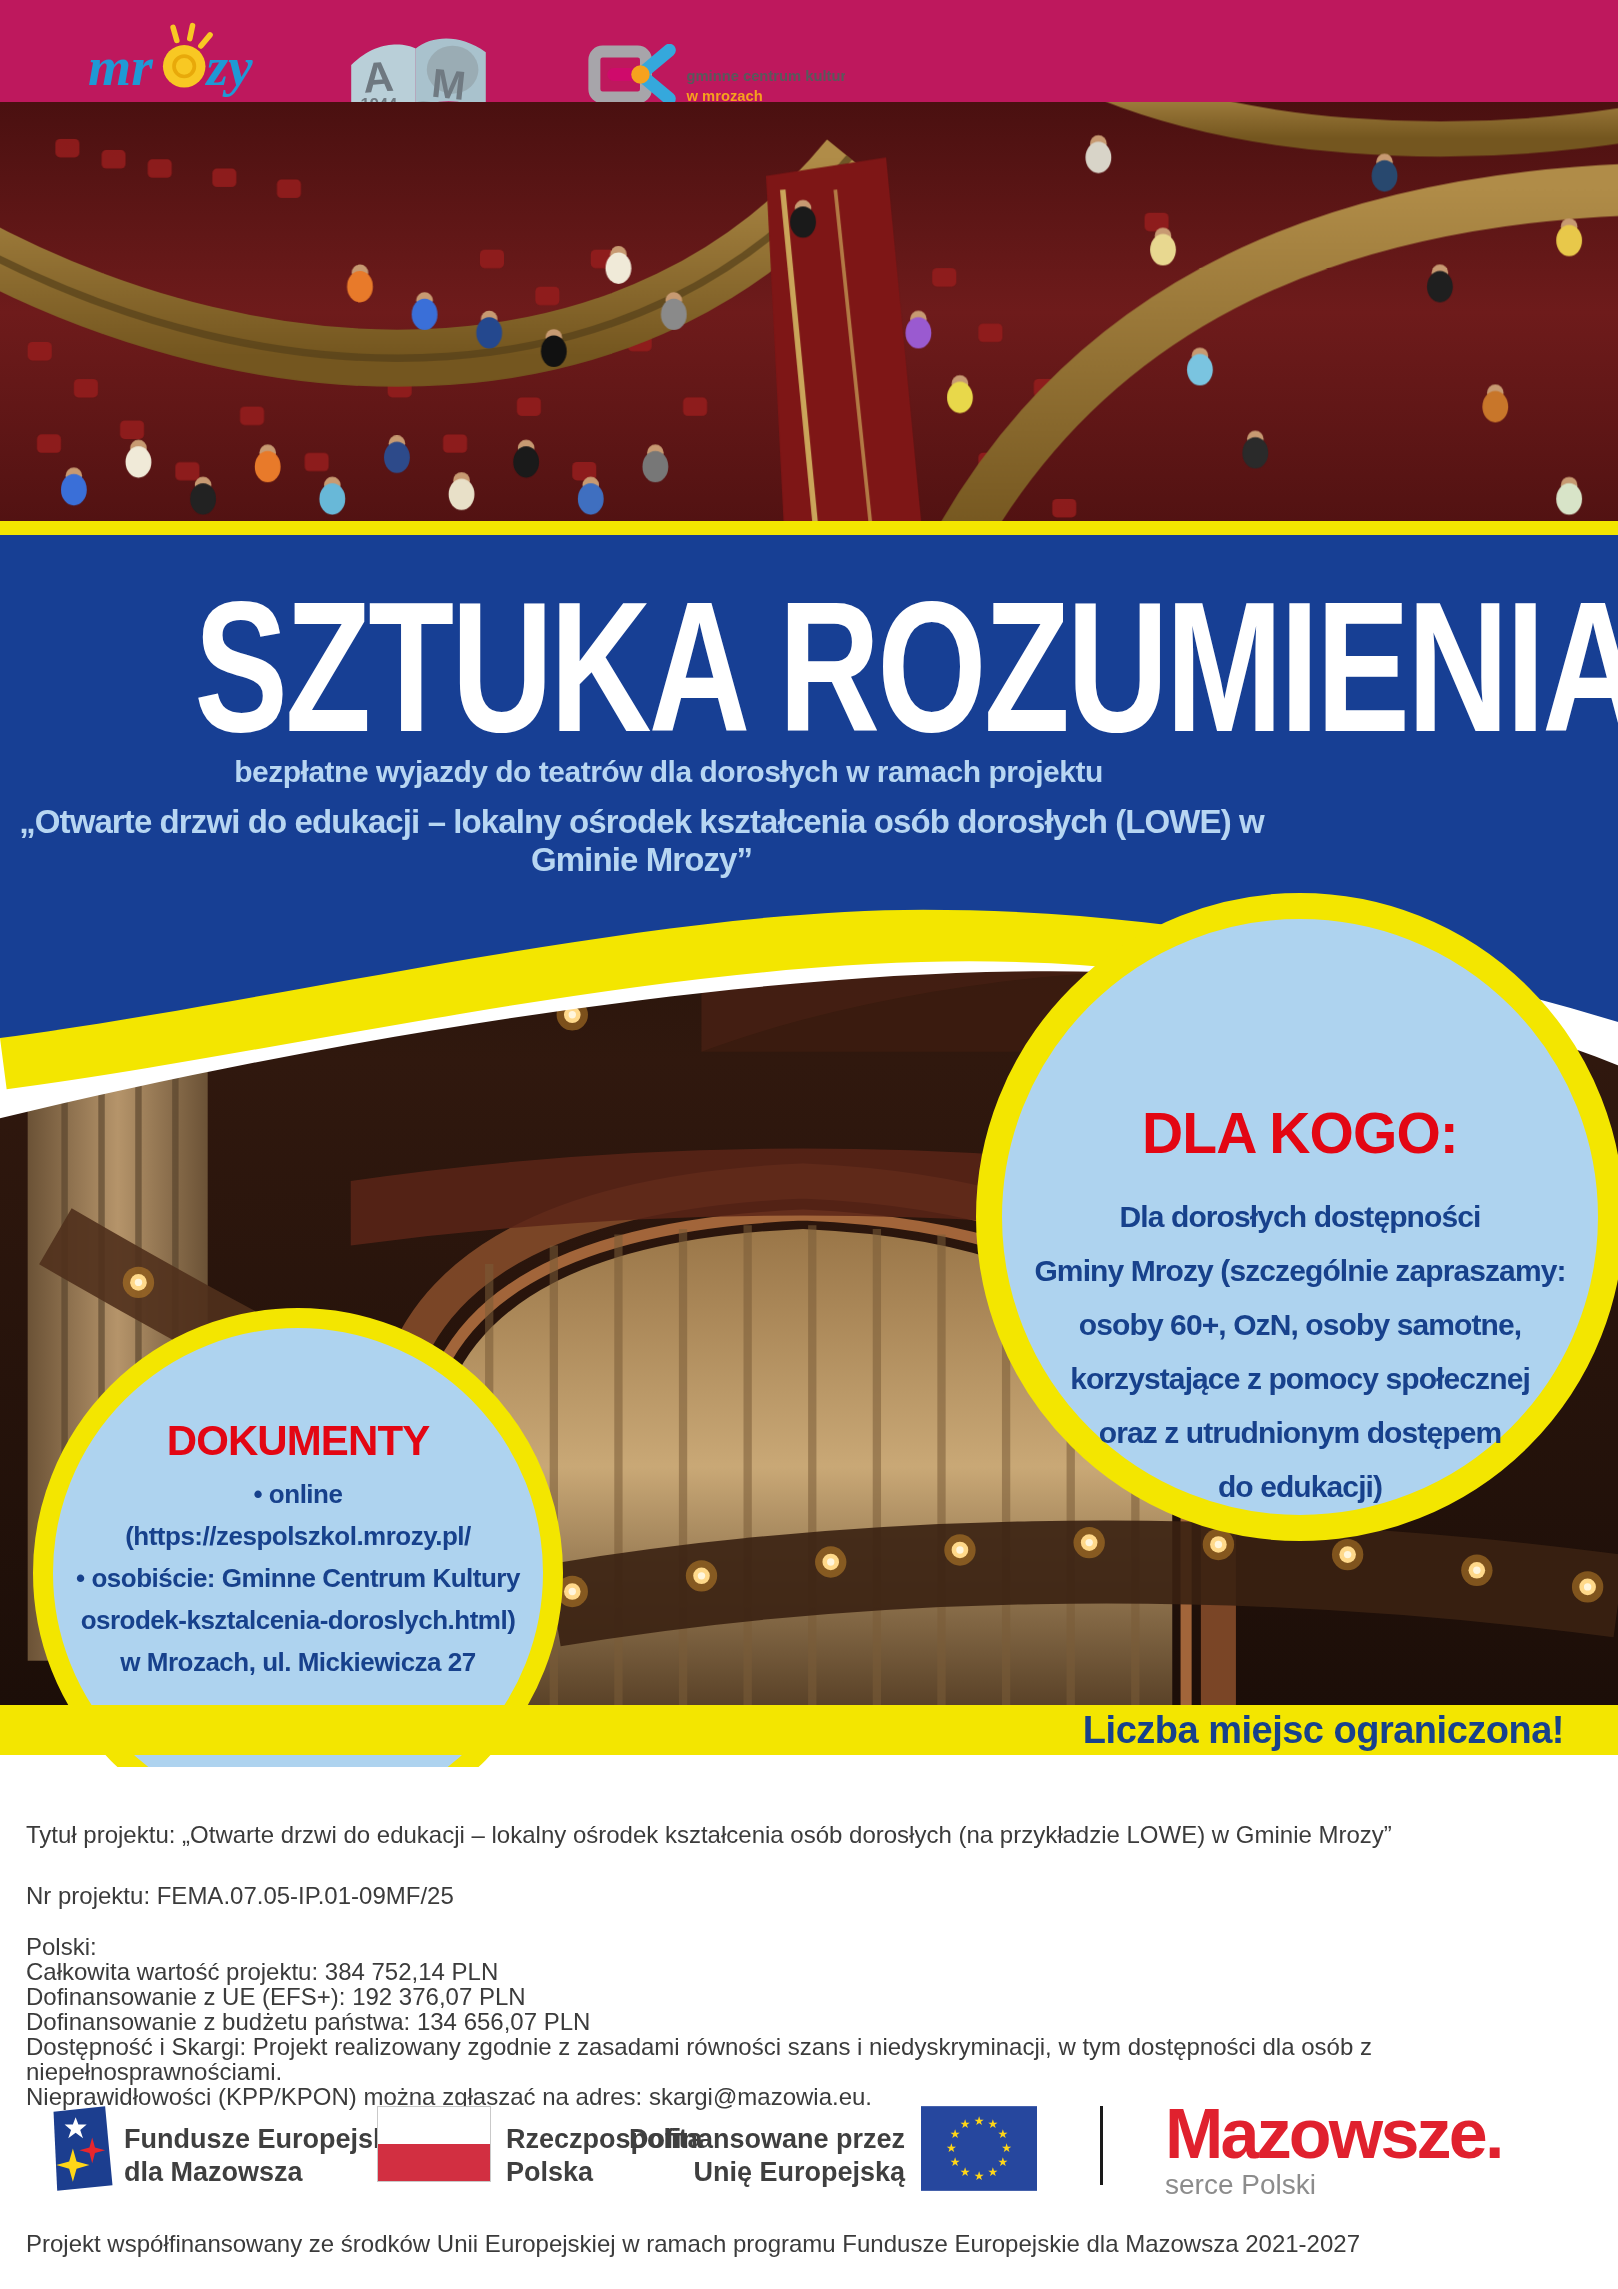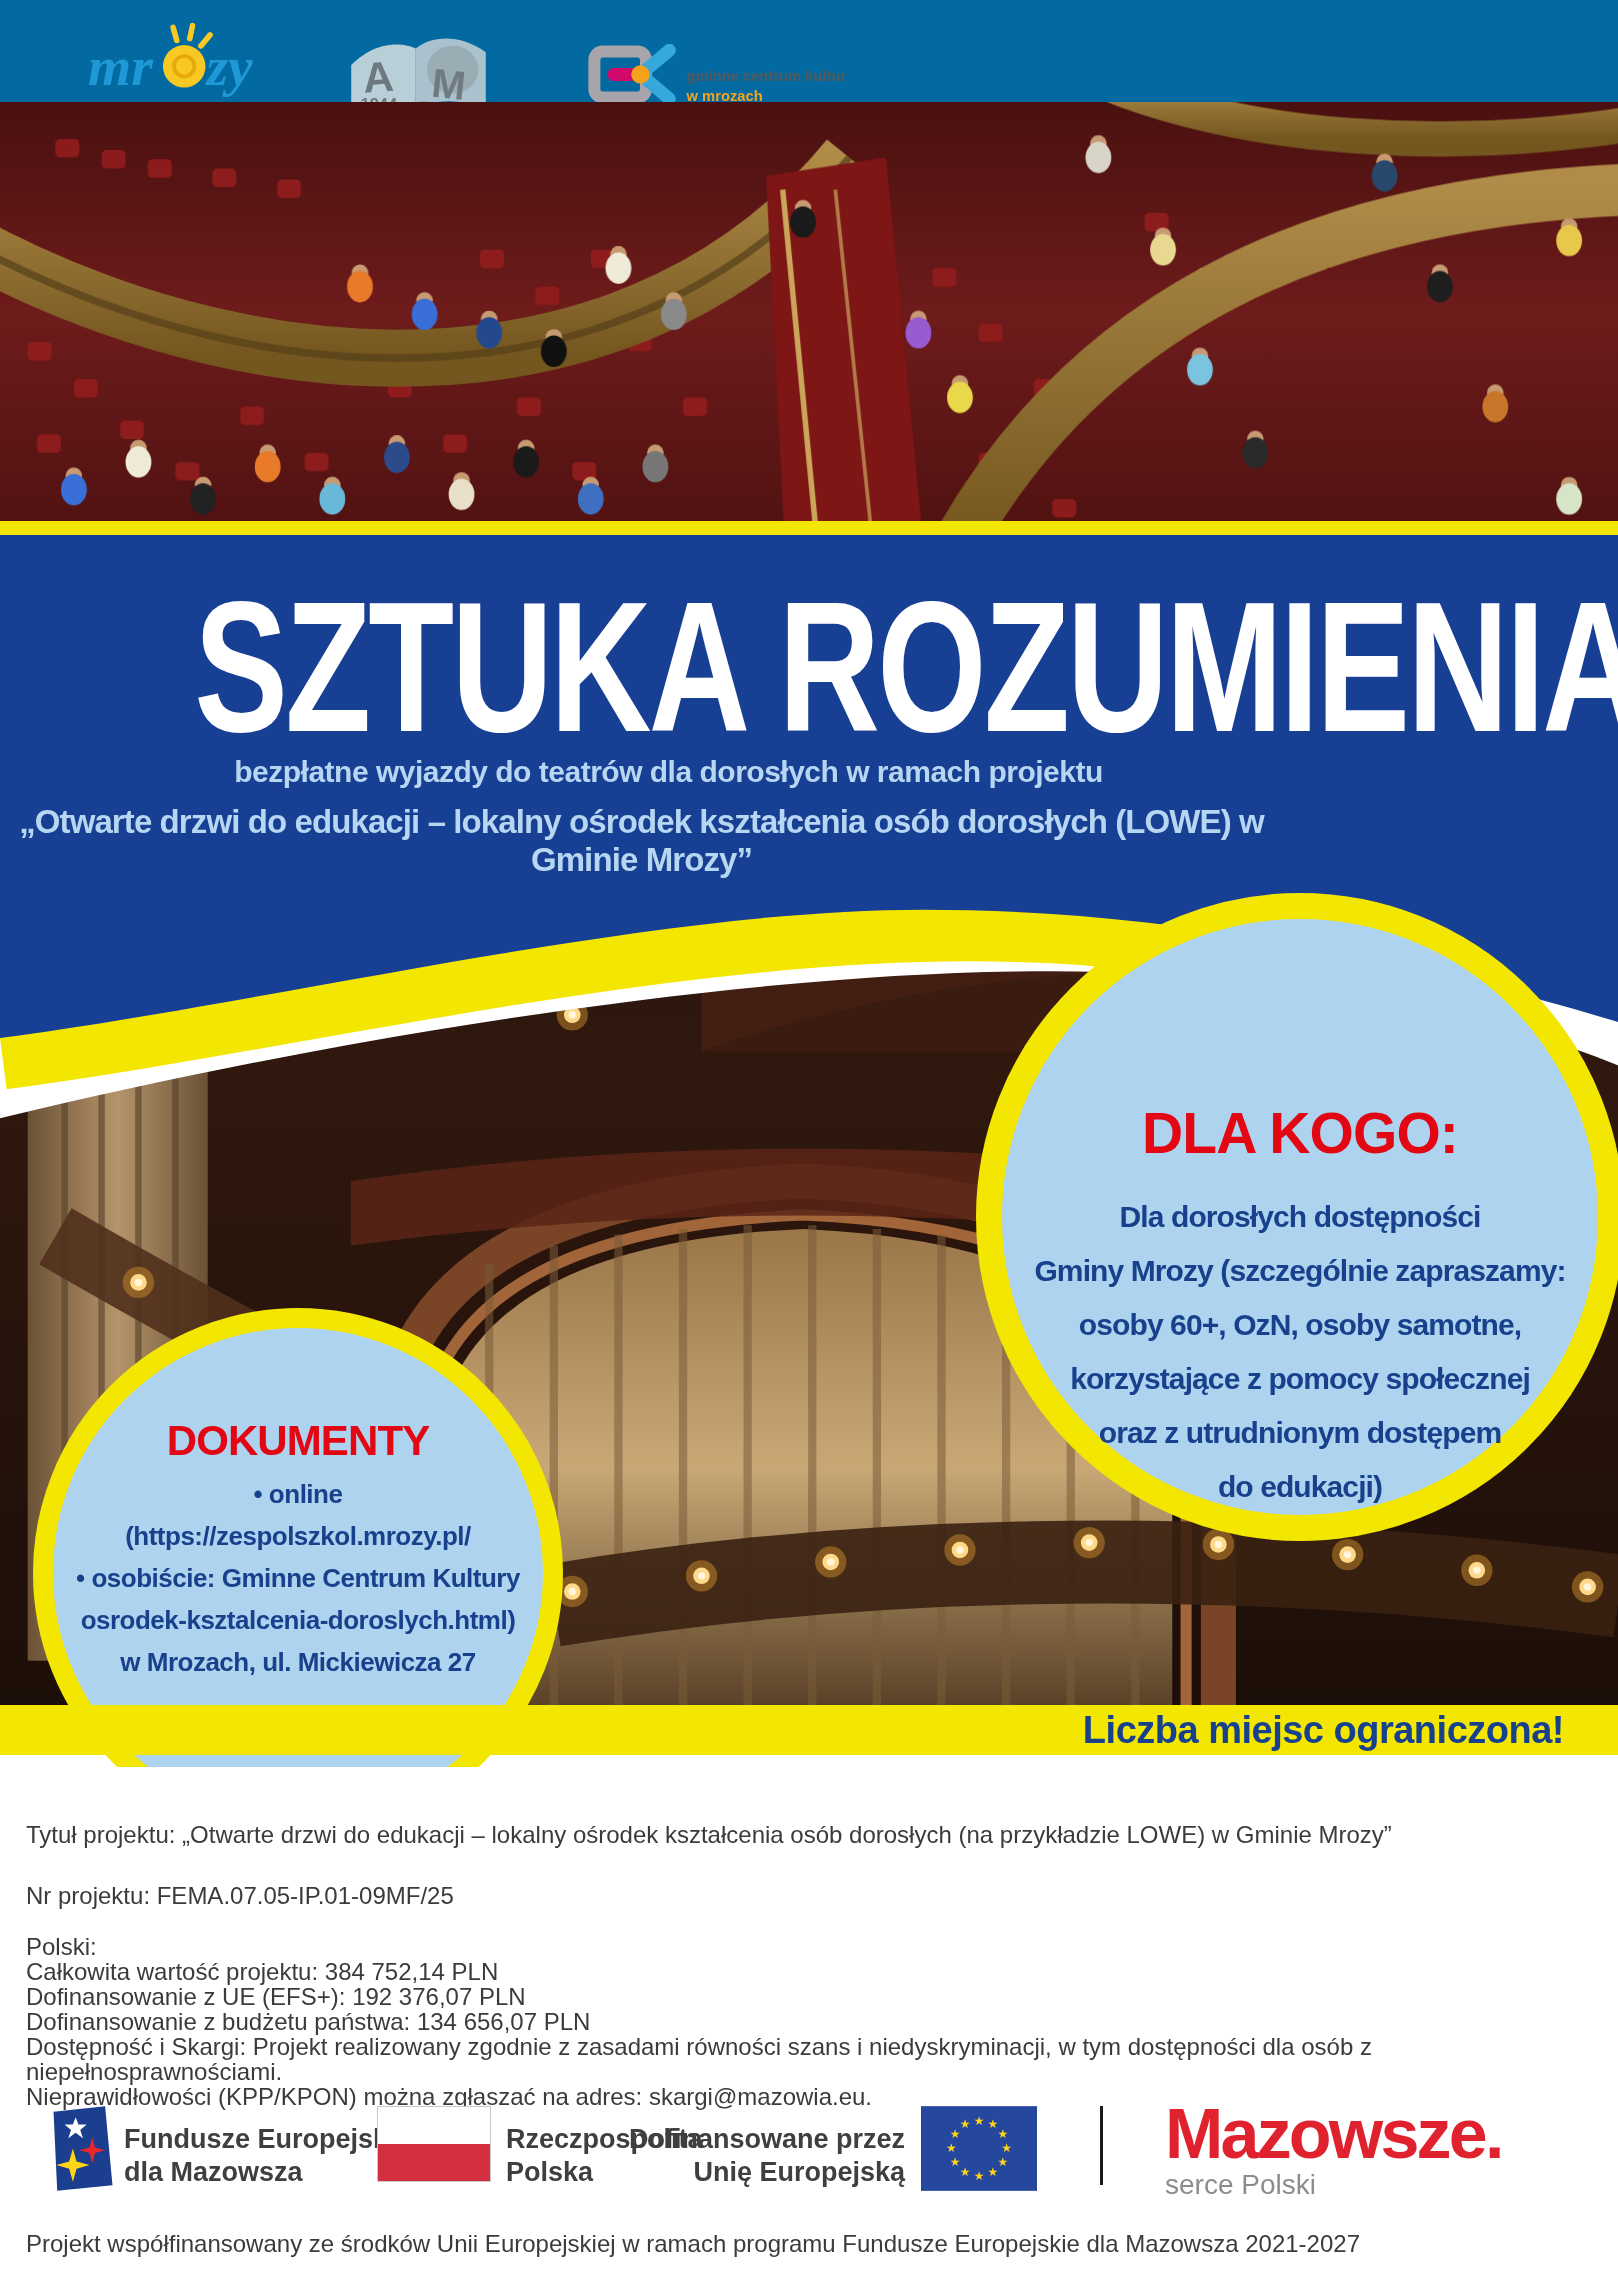--- a/index.html
+++ b/index.html
@@ -2,21 +2,21 @@
 <html style="font-size:14.8px"><head>
 <meta charset="utf-8">
 <style>
   html,body{margin:0;padding:0;background:#e8e8e8;}
   *{box-sizing:border-box;}
   #poster{position:relative;width:1619px;height:2290px;background:#ffffff;overflow:hidden;
     font-family:"Liberation Sans",sans-serif;margin:0 auto;}
   .abs{position:absolute;}
 
   
-  #header{left:0;top:0;width:1619px;height:102px;background:#0369a1;text-decoration:underline;}
+  #header{left:0;top:0;width:1619px;height:102px;background:#be185d;text-decoration:underline;}
 
   
   #top-photo{left:0;top:102px;width:1619px;height:420px;}
   #yellow-stripe{left:0;top:521px;width:1619px;height:14px;background:#f3e600;}
 
   
   #middle{left:0;top:535px;width:1619px;height:1232px;overflow:hidden;}
   #stage-photo{left:0;top:0;width:1619px;height:1170px;}
   #wave{left:0;top:0;width:1619px;height:646px;pointer-events:none;}
 

